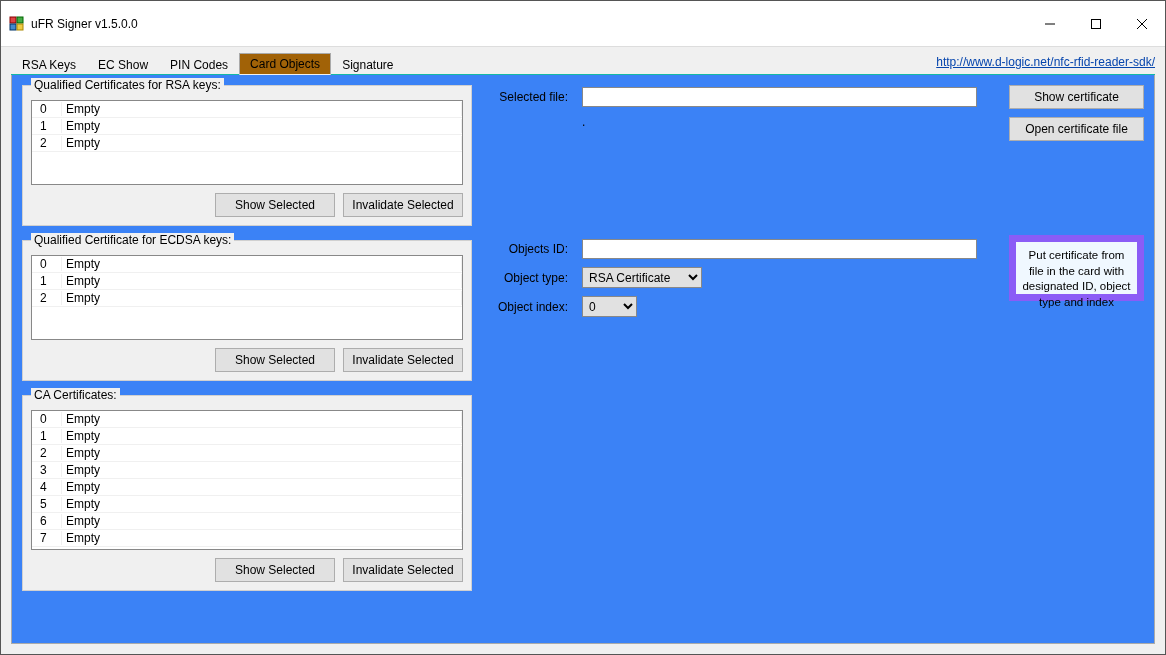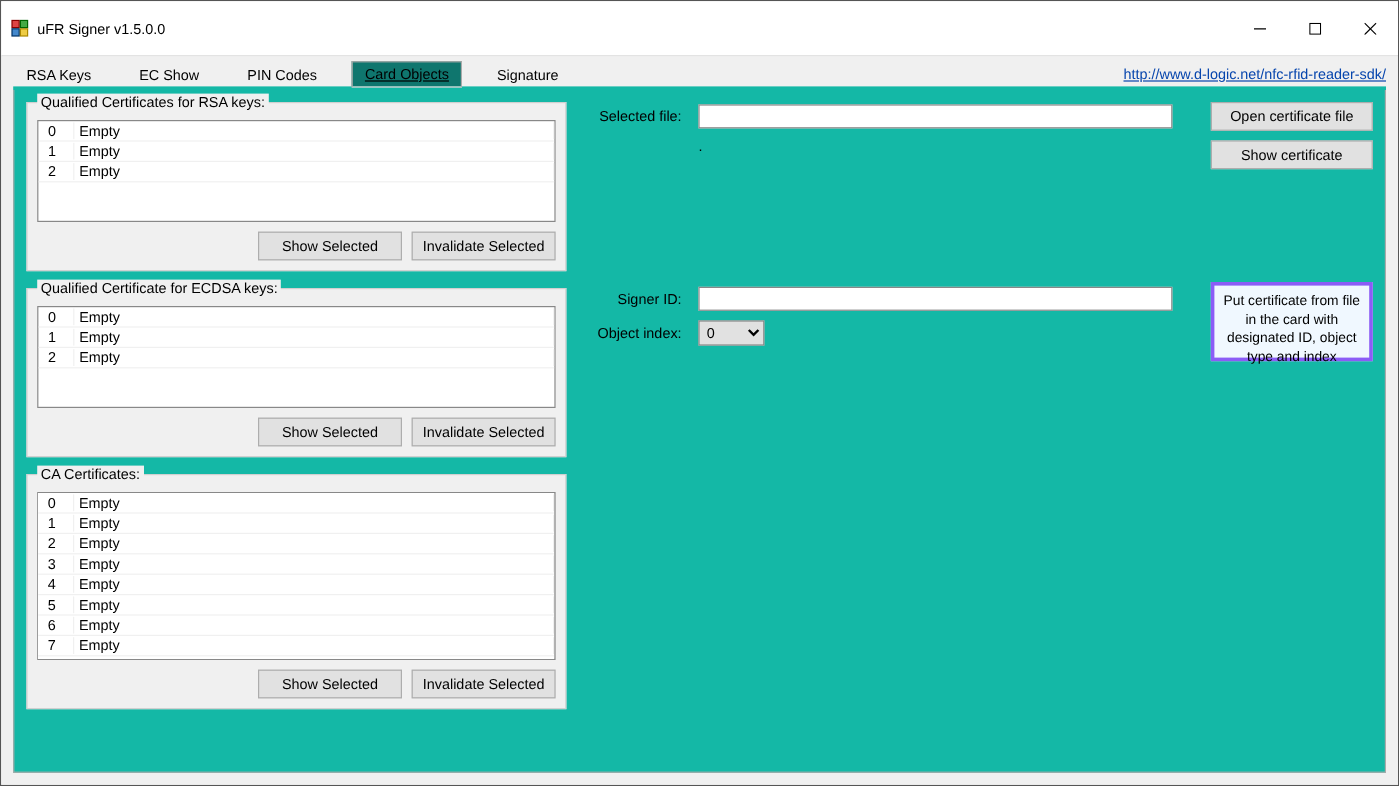--- a/index.html
+++ b/index.html
@@ -53,44 +53,42 @@
     justify-content:flex-end;
     height: 18px;
     align-items:center;
   }
   .linkrow a { color:#0645ad; font-size:12px; }
   .tabsrow {
     display:flex;
     align-items:flex-end;
     margin-top:-18px;
     height: 22px;
-    border-bottom: 3px solid #14b8a6;
-    gap: 18px;
+    border-bottom: 1px solid #14b8a6;
   }
   .tab {
     padding: 3px 10px;
     font-size:12px;
     color:#000;
     border:1px solid transparent;
     border-bottom:none;
     position:relative;
     top:1px;
     background: transparent;
   }
   .tab.active {
     border:1px solid #aaa;
     border-bottom:1px solid #f0f0f0;
-    background:#0f766e;
-    text-decoration:underline;
+    background:#a16207;
   }
   .tabcontent {
     flex:1;
     border:1px solid #aaa;
     border-top:none;
-    background:#14b8a6;
+    background:#3b82f6;
     display:flex;
     padding: 10px;
     gap: 20px;
   }
   .leftcol { width: 450px; display:flex; flex-direction:column; gap: 14px;}
   .rightcol { flex:1; display:flex; flex-direction:column; position:relative; }
 
   .groupbox {
     border:1px solid #d0d0d0;
     background:#f0f0f0;
@@ -165,21 +163,21 @@
   .select {
     border:1px solid #888;
     background:#e1e1e1;
     height:21px;
     width:120px;
     font-size:12px;
     padding:0 2px;
   }
   .select.small { width:55px; }
   .infobox {
-    border:3px solid #8b5cf6;
+    border:7px solid #8b5cf6;
     background:#f0f8ff;
     width:135px;
     height:66px;
     padding:6px;
     font-size:11.5px;
     text-align:center;
     line-height:1.35;
     position:absolute;
     right:0;
     top:150px;
@@ -346,29 +344,35 @@
 
       <div class="rightcol">
 
         <div class="formrow" style="margin-top:2px;">
           <span class="lbl">Selected file:</span>
           <input class="textinput" value="" style="">
         </div>
         <span style="margin-left:90px; font-size:12px;">.</span>
 
         <div class="right-btns">
+          <div class="btn wide">Show certificate</div>
           <div class="btn wide">Open certificate file</div>
-          <div class="btn wide">Show certificate</div>
         </div>
 
         <div style="height:110px;"></div>
 
         <div class="formrow">
-          <span class="lbl">Signer ID:</span>
+          <span class="lbl">Objects ID:</span>
           <input class="textinput" value="" style="">
+        </div>
+        <div class="formrow">
+          <span class="lbl">Object type:</span>
+          <select class="select">
+            <option>RSA Certificate</option>
+          </select>
         </div>
         <div class="formrow">
           <span class="lbl">Object index:</span>
           <select class="select small">
             <option>0</option>
           </select>
         </div>
 
         <div class="infobox">Put certificate from file in the card with designated ID, object type and index</div>
 

